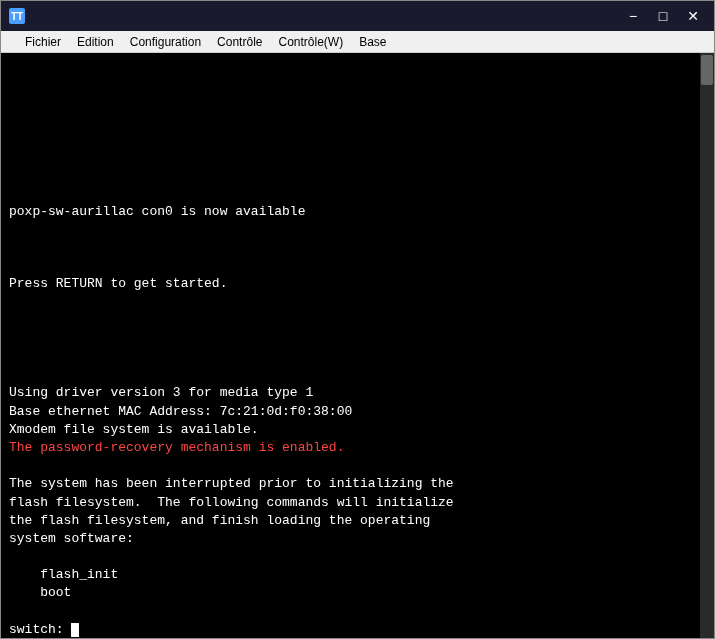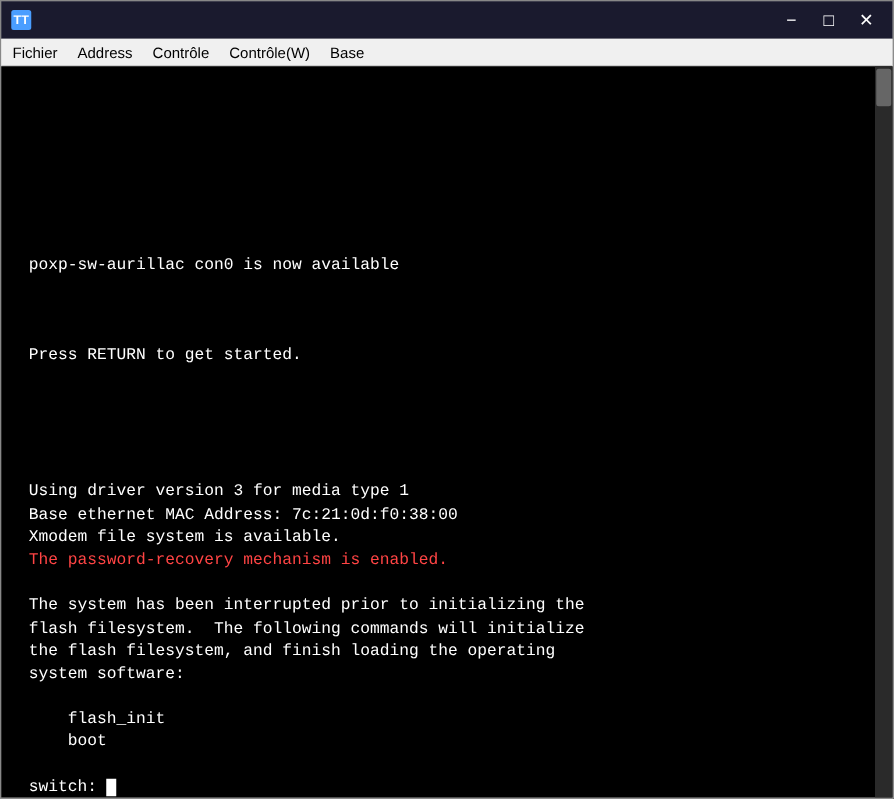--- a/index.html
+++ b/index.html
@@ -80,41 +80,41 @@
       font-size: 14px;
       border-radius: 2px;
     }
 
     
     .menu-bar {
       background: #f0f0f0;
       height: 22px;
       display: flex;
       align-items: center;
-      padding: 0 1px;
+      padding: 0 16px;
       flex-shrink: 0;
       border-bottom: 1px solid #ccc;
     }
 
     .menu-item {
       padding: 2px 8px;
       cursor: pointer;
       font-size: 12px;
       color: #000;
       height: 100%;
       display: flex;
       align-items: center;
     }
 
     
     .terminal {
       background: #000000;
       flex: 1;
       overflow: hidden;
-      padding: 4px 22px;
+      padding: 4px 8px;
       position: relative;
     }
 
     .terminal-content {
       font-family: 'Courier New', Courier, monospace;
       font-size: 13px;
       color: #ffffff;
       line-height: 1.4;
       white-space: pre;
     }
@@ -172,21 +172,22 @@
     </div>
     <div class="title-bar-controls">
       <button class="title-btn">−</button>
       <button class="title-btn">□</button>
       <button class="title-btn close">✕</button>
     </div>
   </div>
 
   <div class="menu-bar">
     <div class="menu-item">Fichier</div>
-    <div class="menu-item">Address</div>
+    <div class="menu-item">Edition</div>
+    <div class="menu-item">Configuration</div>
     <div class="menu-item">Contrôle</div>
     <div class="menu-item">Contrôle(W)</div>
     <div class="menu-item">Base</div>
   </div>
 
   <div class="terminal">
     <div class="terminal-content">
 <span>
 
 </span><span>

